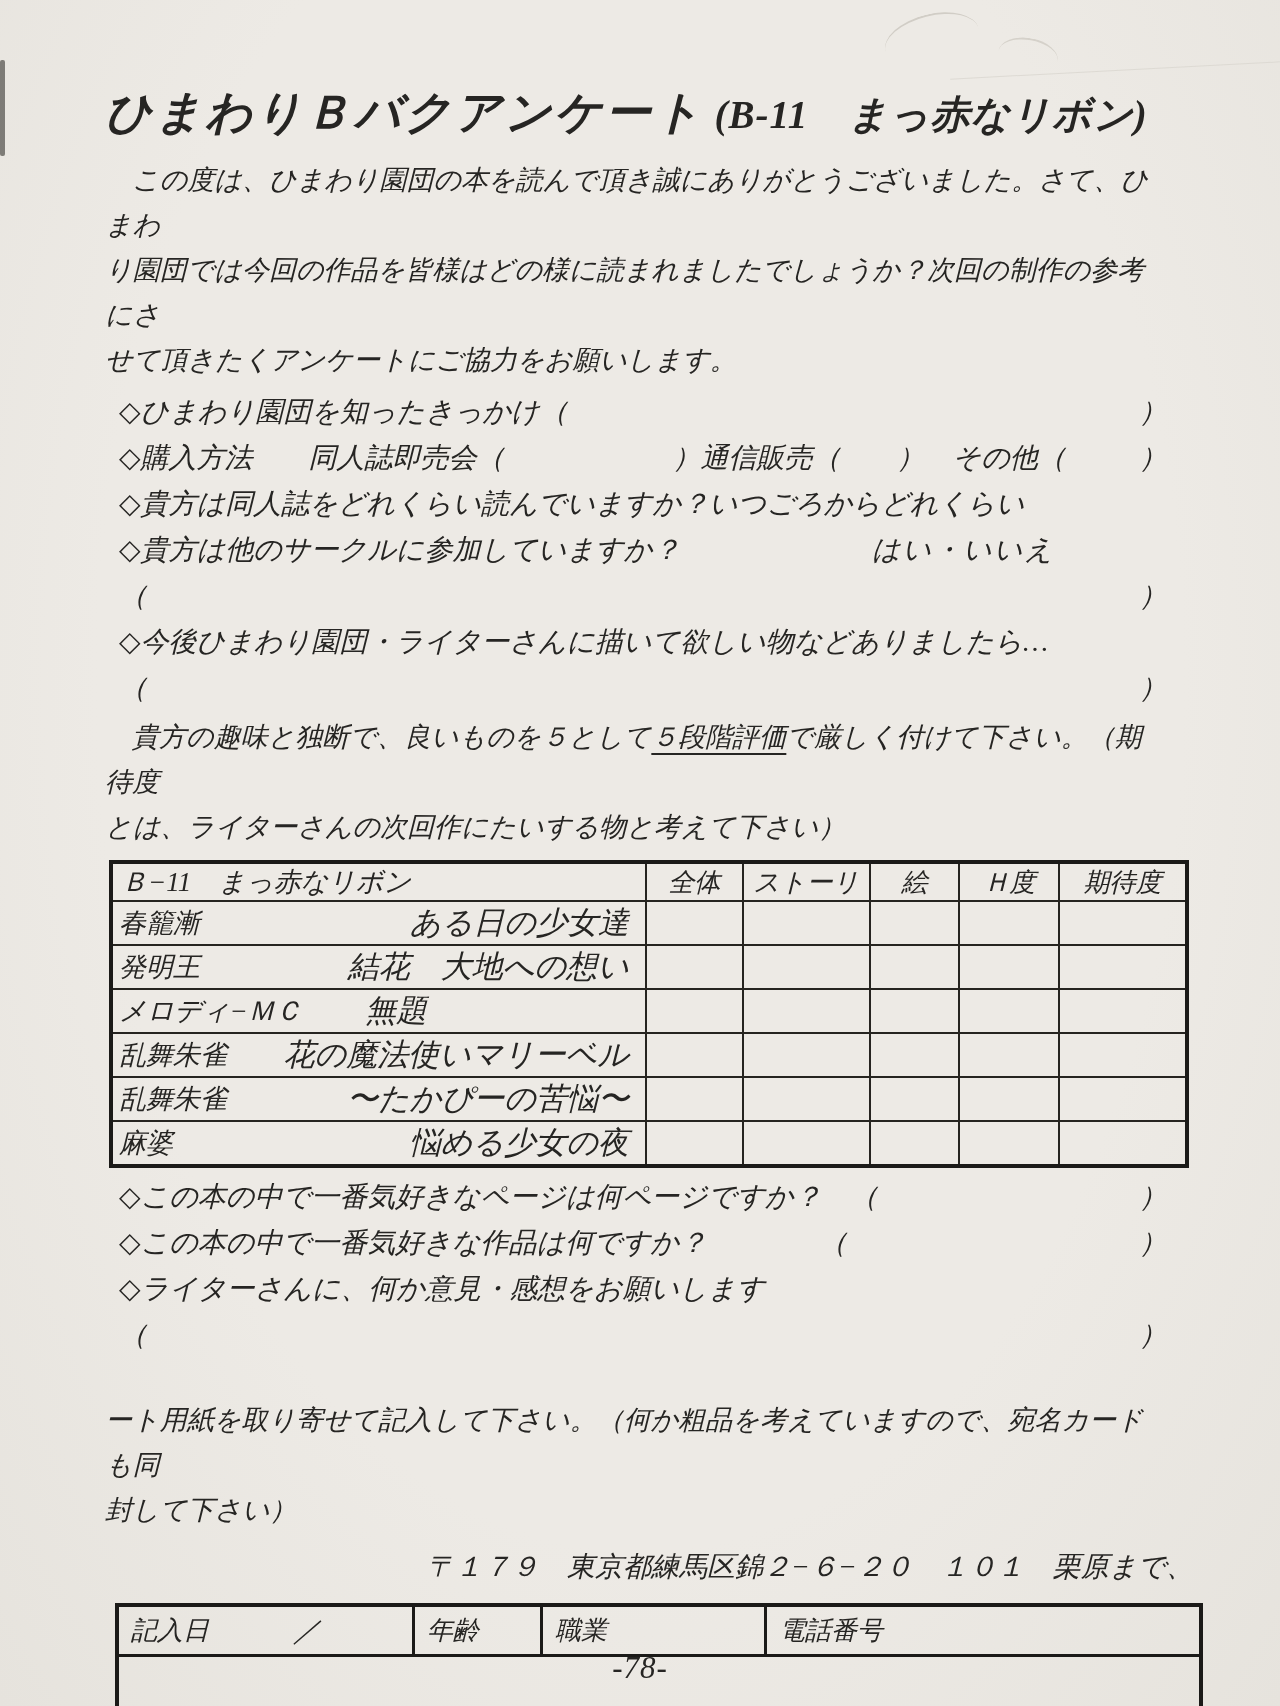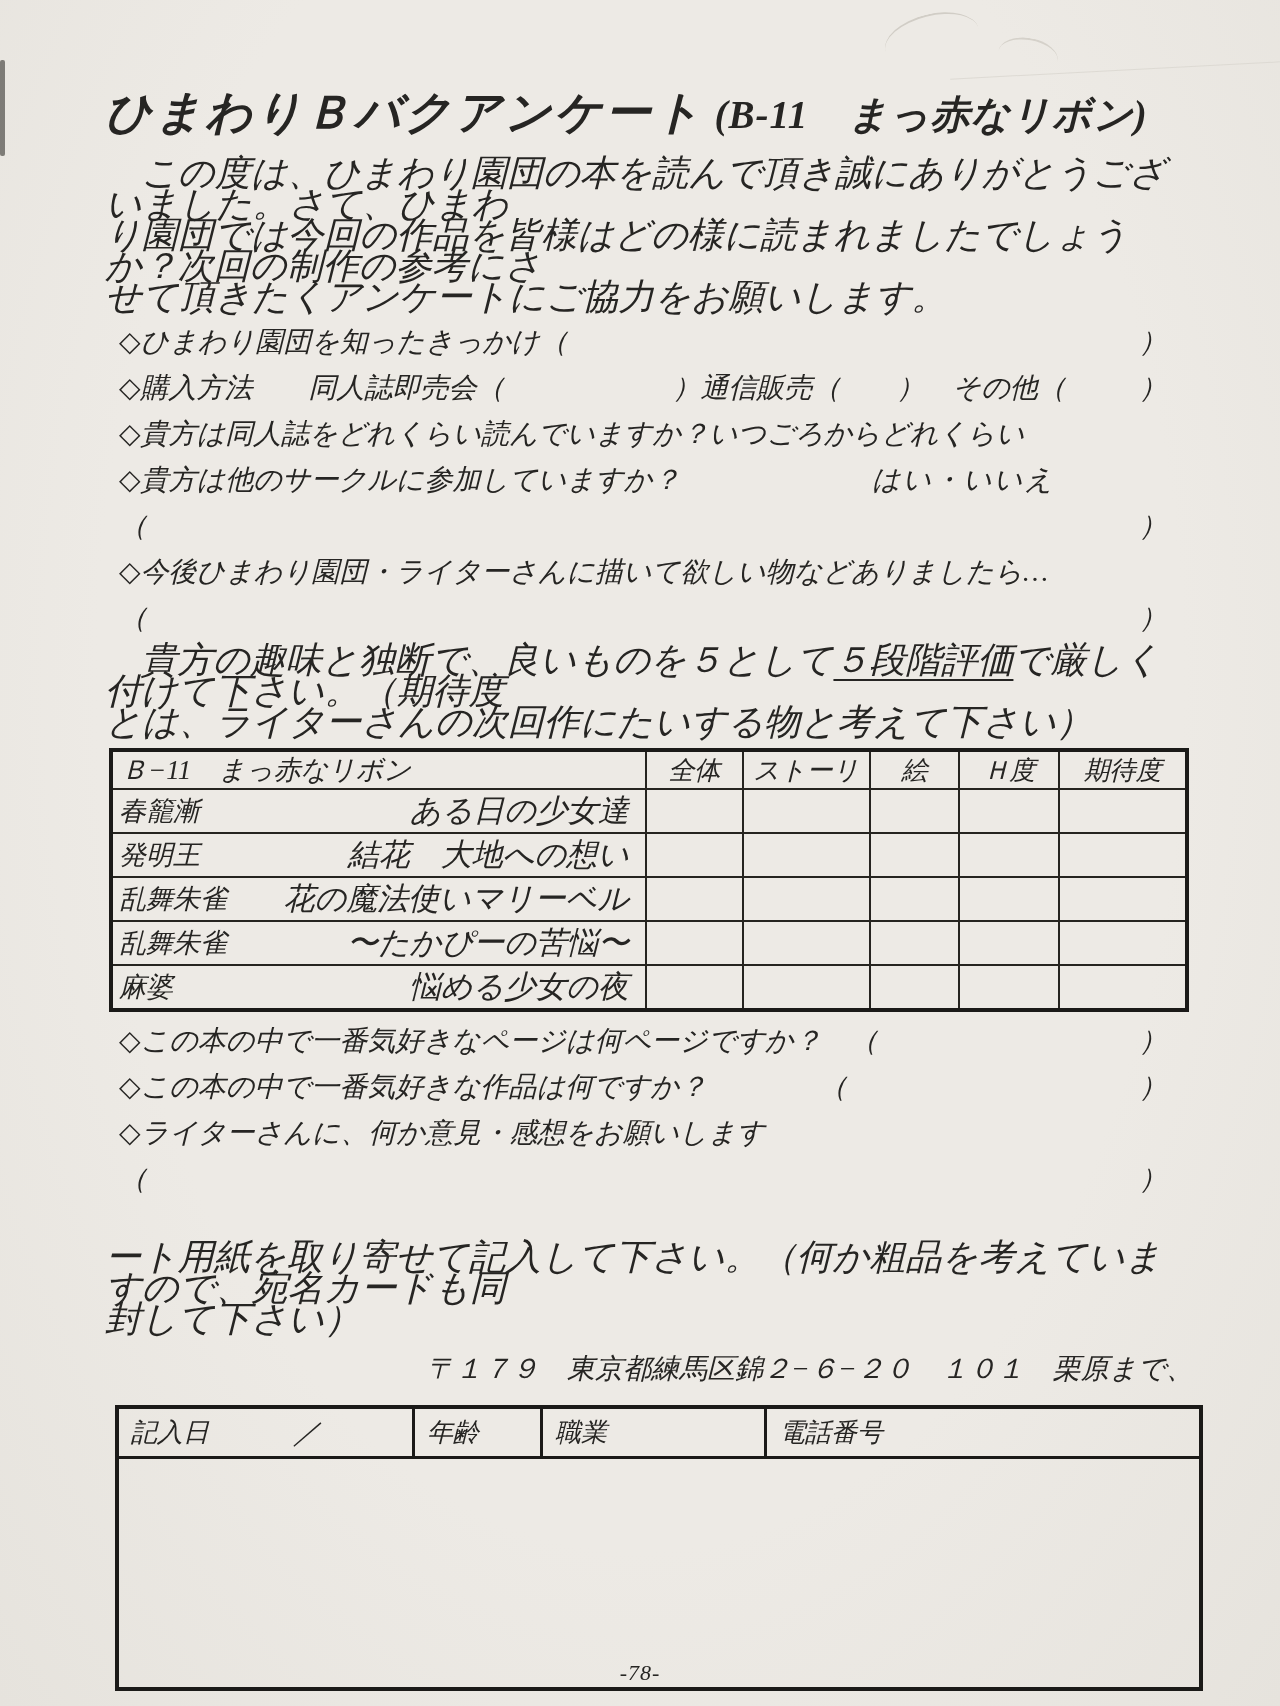--- a/index.html
+++ b/index.html
@@ -14,21 +14,21 @@
     color:#262523;
     overflow:hidden;
     font-style:italic;
   }
   .content { position:absolute; left:105px; top:84px; width:1062px; }
 
   .title { font-size:46px; font-weight:bold; letter-spacing:3px; line-height:58px; white-space:pre; }
   .title .title-paren { font-size:39px; font-weight:bold; letter-spacing:1px; }
 
   .para { margin-top:14px; }
-  .line { font-size:36px; line-height:31px; white-space:pre-wrap; }
+  .line { font-size:27px; line-height:45px; white-space:pre-wrap; }
   .indent { text-indent:1em; }
 
   .qblock { margin-top:6px; }
   .qline { display:flex; justify-content:space-between; font-size:28px; line-height:46px; white-space:pre-wrap; }
   .qline .qmain { padding-left:14px; }
   .qline .yesno { margin-right:112px; letter-spacing:2px; }
 
   .rate-block { margin-top:4px; }
   .u { text-decoration:underline; text-decoration-thickness:2px; text-underline-offset:7px; }
 
@@ -46,21 +46,21 @@
 
   .form-box { position:relative; width:1080px; border:4px solid #1b1a18; height:278px; margin:14px 0 0 10px; background:transparent; }
   .form-header { display:flex; height:47px; border-bottom:3px solid #1b1a18; }
   .fcell { border-right:3px solid #1b1a18; display:flex; align-items:center; font-size:26px; padding-left:12px; box-sizing:border-box; }
   .fcell.date { width:296px; }
   .fcell.date .slash { margin-left:84px; font-size:28px; }
   .fcell.age { width:128px; }
   .fcell.job { width:224px; }
   .fcell.phone { flex:1; border-right:none; }
 
-  .page-number { position:absolute; bottom:20px; left:0; width:100%; text-align:center; font-size:22px; letter-spacing:1px; }
+  .page-number { position:absolute; bottom:20px; left:0; width:100%; text-align:center; font-size:31px; letter-spacing:1px; }
 
   
   .artifact { position:absolute; pointer-events:none; }
   .art-left-streak { left:0; top:60px; width:5px; height:96px; background:#44423e; opacity:.65; border-radius:2px; }
   .art-squiggle1 { right:300px; top:14px; width:96px; height:50px; border-top:2px solid #cbc7bf; border-radius:50%; transform:rotate(-14deg); opacity:.8; }
   .art-squiggle2 { right:222px; top:38px; width:60px; height:34px; border-top:2px solid #d0ccc4; border-radius:50%; transform:rotate(10deg); opacity:.8; }
   .art-fold { right:0; top:70px; width:330px; height:1px; background:#dcd8d1; transform:rotate(-3deg); opacity:.9; }
 </style>
 </head>
 <body>
@@ -137,20 +137,33 @@
             </td>
         <td></td>
             <td></td>
             <td></td>
             <td></td>
             <td></td>
       </tr>
       <tr>
         <td>
               <div class="workline">
+                <span class="author">メロディ−ＭＣ</span>
+                <span class="work">無題</span>
+              </div>
+            </td>
+        <td></td>
+            <td></td>
+            <td></td>
+            <td></td>
+            <td></td>
+      </tr>
+      <tr>
+        <td>
+              <div class="workline">
                 <span class="author">乱舞朱雀</span>
                 <span class="work">花の魔法使いマリーベル</span>
               </div>
             </td>
         <td></td>
             <td></td>
             <td></td>
             <td></td>
             <td></td>
       </tr>

